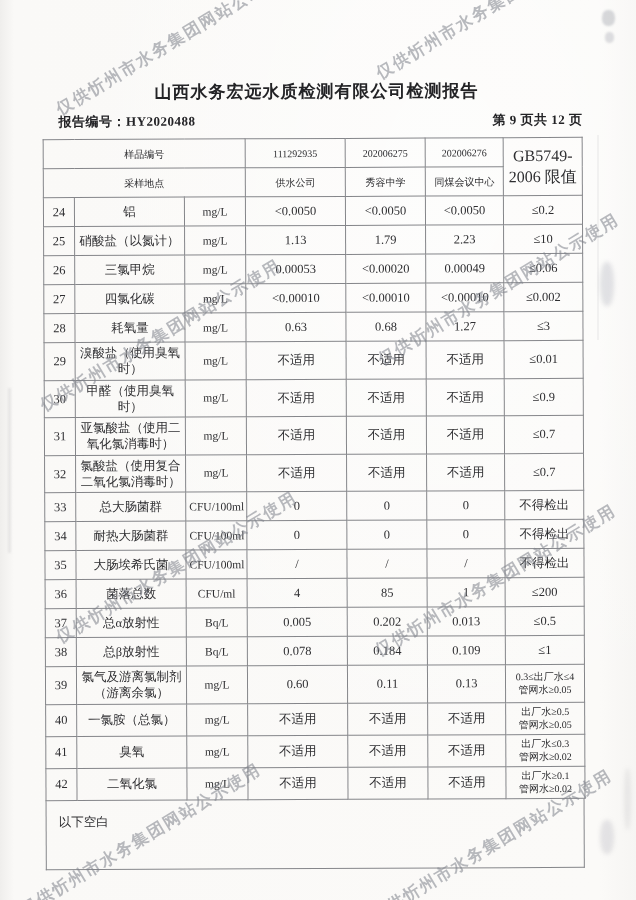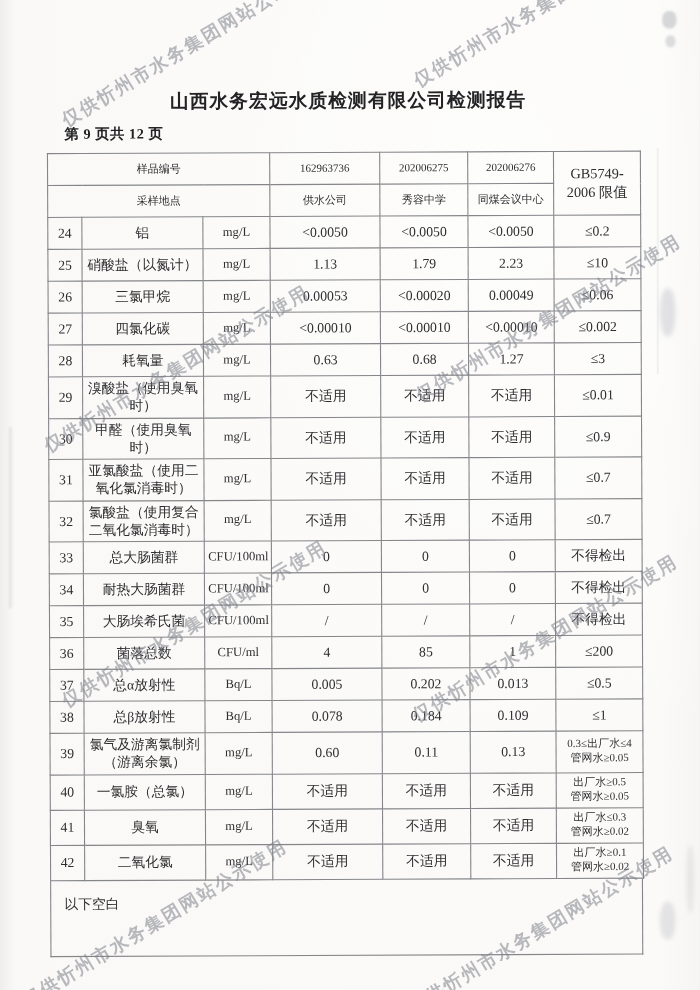--- a/index.html
+++ b/index.html
@@ -33,21 +33,21 @@
   }
   table.results td{
     border:1px solid #85868a;text-align:center;vertical-align:middle;
     padding:2px 3px;height:24px;line-height:1.3;overflow:hidden;
   }
   thead td{height:31px;font-size:10px;}
   td.name-cell{text-align:left;padding-left:6px;white-space:pre-line;}
   td.unit-cell{font-size:11.5px;padding-left:1px;padding-right:1px;font-family:Liberation Serif, serif;}
   td.limit-cell{white-space:pre-line;}
   td.limit-cell.multiline{font-size:10px;line-height:1.35;}
-  td.limit-head{white-space:pre-line;line-height:2.3;font-size:13px;margin-left:36px;}
+  td.limit-head{white-space:pre-line;line-height:2.3;font-size:16px;margin-left:36px;}
   .blankbox{
     border:1px solid #85868a;border-top:none;height:68px;
     font-size:12.5px;color:#2e2e31;
   }
   .blankbox span{display:inline-block;margin:13px 12px 0 12px;}
   
   .wm{
     position:absolute;z-index:6;pointer-events:none;
     font-family:"Liberation Sans","DejaVu Sans",sans-serif;
     font-size:16.5px;letter-spacing:2px;white-space:nowrap;
@@ -84,38 +84,41 @@
   <div class="art a-blob2"></div>
   <div class="art a-blob3"></div>
   <div class="art a-blob4"></div>
   <div class="art a-streak1"></div>
   <div class="art a-streak2"></div>
 
   <div class="sheet">
     <h1 class="title">山西水务宏远水质检测有限公司检测报告</h1>
 
     <div class="meta">
+      <div>
+        <span>报告编号：</span><span>HY2020488</span>
+      </div>
       <div>第 9 页共 12 页</div>
     </div>
 
     <div class="tablewrap">
       <table class="results">
         <colgroup>
           <col style="width:31px">
             <col style="width:110px">
             <col style="width:61px">
           <col style="width:100px">
             <col style="width:80px">
             <col style="width:78px">
             <col style="width:79px">
         </colgroup>
         <thead>
           <tr>
             <td colspan="3">样品编号</td>
-            <td>162963736</td>
+            <td>111292935</td>
             <td>202006275</td>
             <td>202006276</td>
             <td rowspan="2" class="limit-head">GB5749-
 2006 限值</td>
           </tr>
           <tr>
             <td colspan="3">采样地点</td>
             <td>供水公司</td>
             <td>秀容中学</td>
             <td>同煤会议中心</td>

